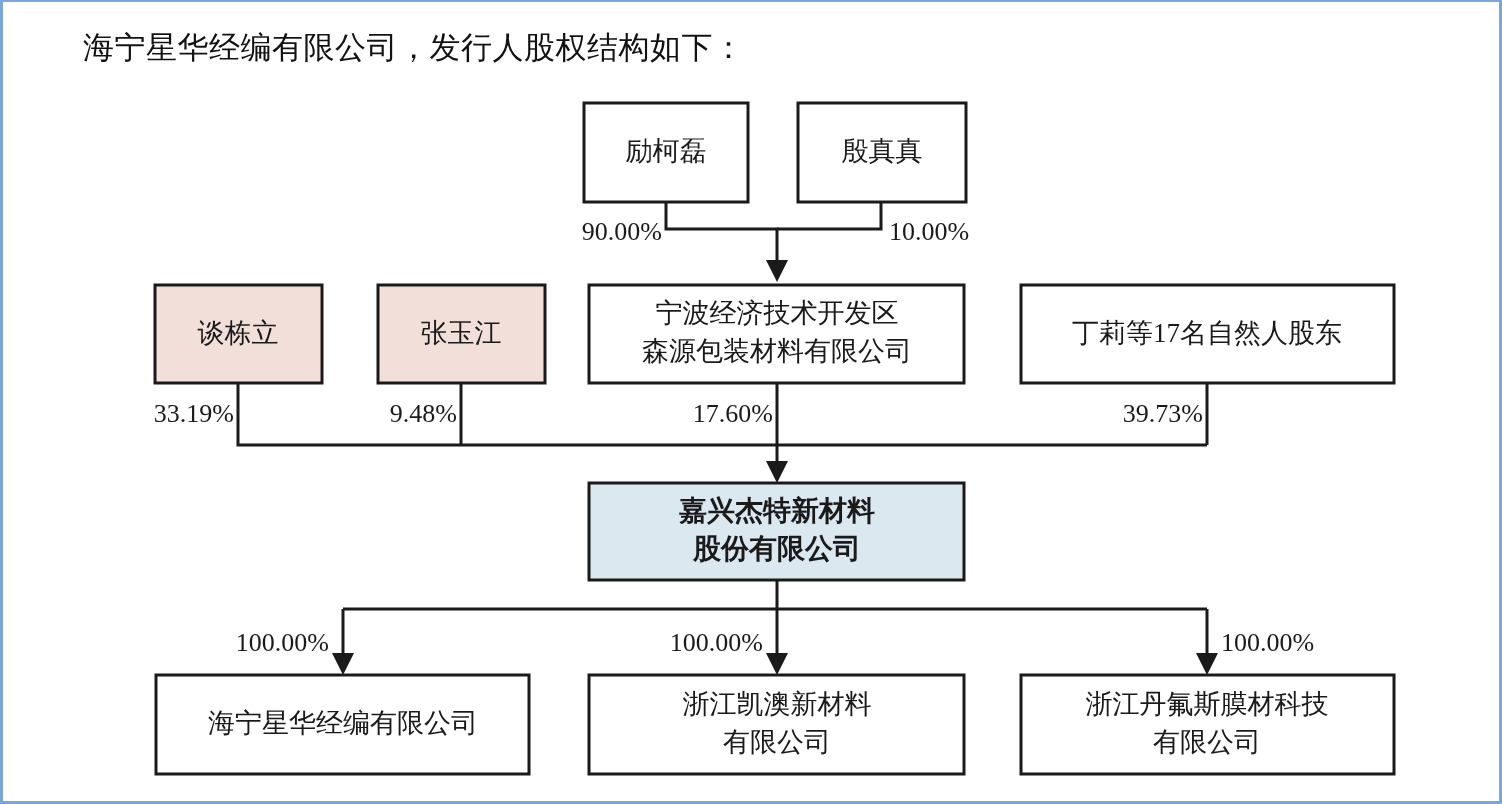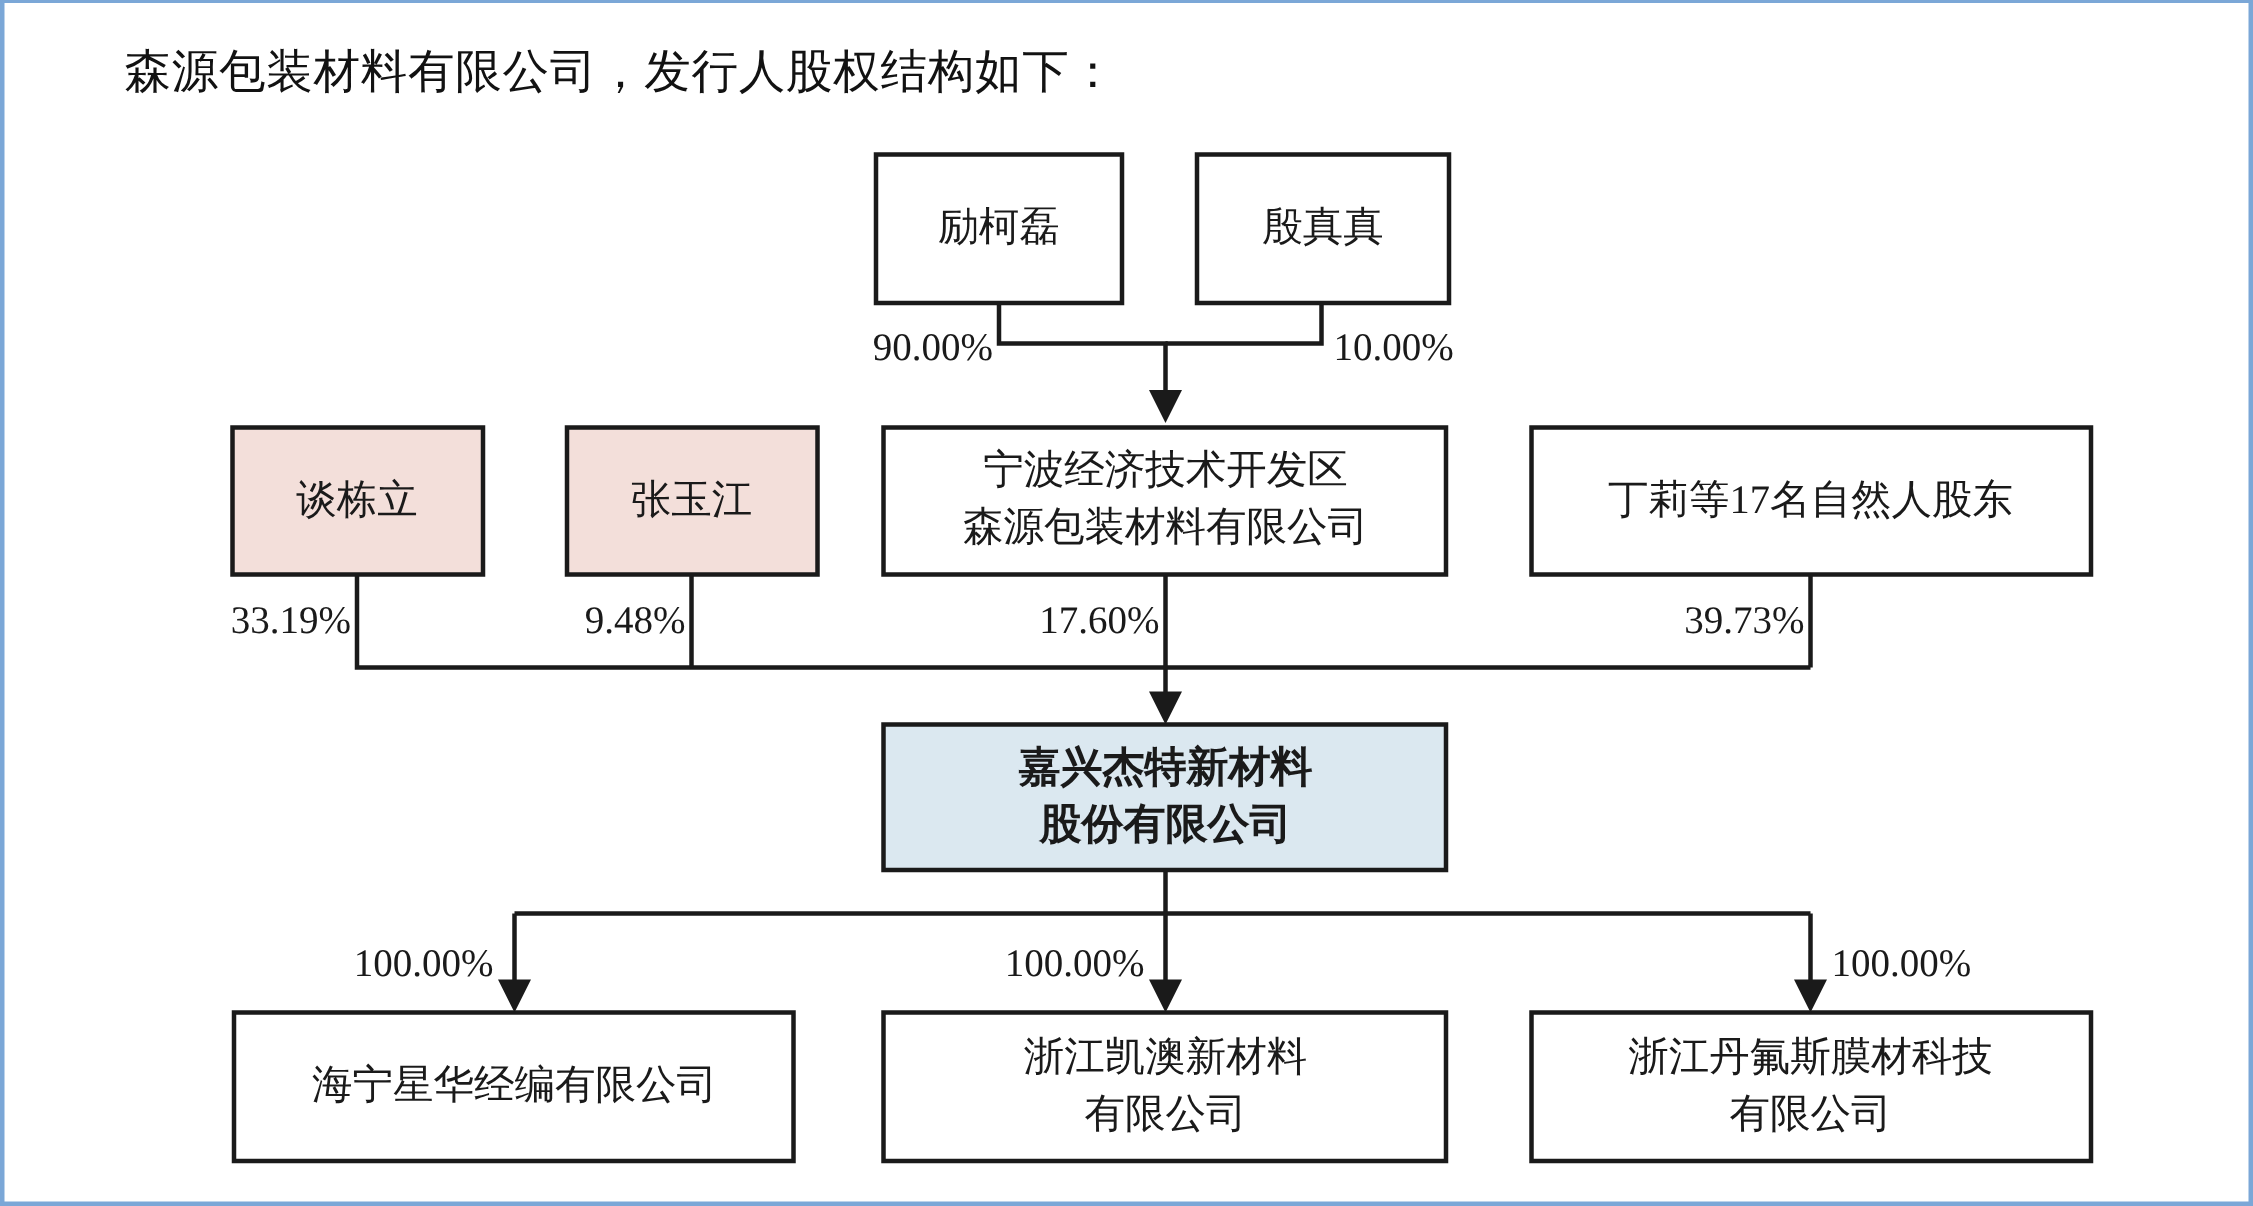--- a/index.html
+++ b/index.html
@@ -68,21 +68,21 @@
     stroke-width: 3;
     fill: none;
   }
   .arrowhead { fill: #1a1a1a; }
 </style>
 </head>
 <body>
 
 <div id="page">
 
-  <div id="heading">森源包装材料有限公司，发行人股权结构如下：</div>
+  <div id="heading">海宁星华经编有限公司，发行人股权结构如下：</div>
 
   <svg id="diagram" viewBox="0 0 1502 804" xmlns="http://www.w3.org/2000/svg">
 
     <g>
       <path class="conn" d="M 663 200 L 663 227 L 774 227 L 774 262"></path>
     </g>
     <g>
       <path class="conn" d="M 878 200 L 878 227 L 774 227"></path>
     </g>
     <polygon class="arrowhead" points="774,280 763,258 785,258"></polygon>

